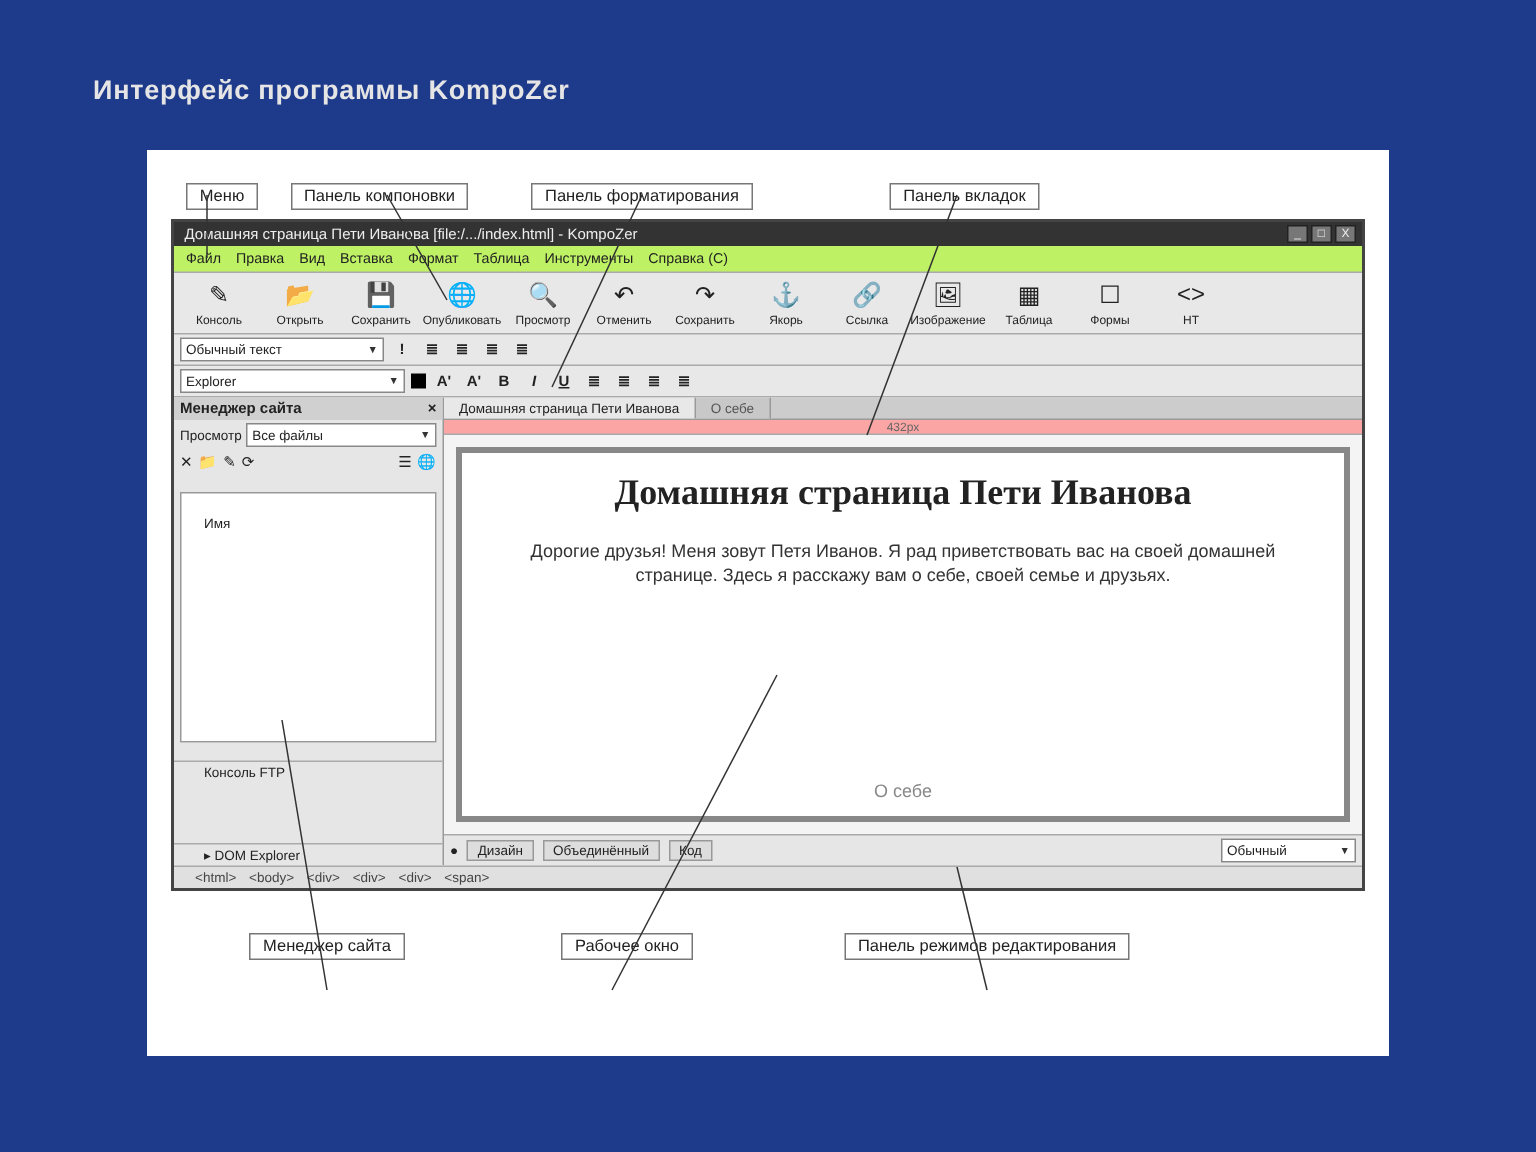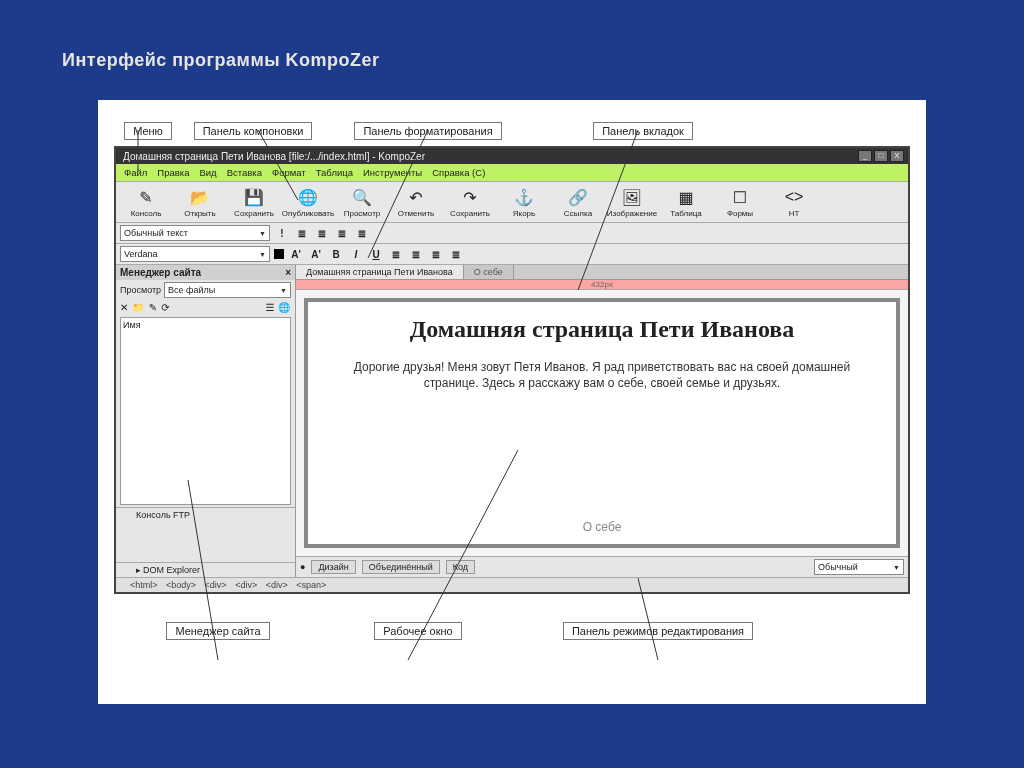--- a/index.html
+++ b/index.html
@@ -52,21 +52,21 @@
   .fmt-row { display: flex; align-items: center; padding: 2px 4px; gap: 4px; font-size: 9px; border-bottom: 1px solid #aaa; }
   .combo { border: 1px solid #888; background: #fff; height: 16px; display: flex; align-items: center; padding: 0 3px; justify-content: space-between; }
   .combo .arr { font-size: 7px; color: #333; }
   .fmt-icn { width: 16px; height: 16px; display: inline-flex; align-items: center; justify-content: center; font-size: 10px; font-weight: bold; }
 
   .body-split { display: flex; flex: 1; overflow: hidden; }
   .sidebar { width: 180px; border-right: 1px solid #999; display: flex; flex-direction: column; background: #e6e6e6; }
   .sb-title { font-size: 10px; font-weight: bold; padding: 2px 4px; background: #d0d0d0; display: flex; justify-content: space-between; }
   .sb-row { display: flex; align-items: center; padding: 2px 4px; font-size: 9px; gap: 3px; }
   .sb-icons { display: flex; padding: 2px 4px; gap: 4px; font-size: 10px; }
-  .sb-tree { flex: 1; border: 1px solid #999; background: #fff; margin: 2px 4px; font-size: 9px; padding: 2px; }
+  .sb-tree { flex: 1; border: 1px solid #999; background: #fff; margin: 12px 4px; font-size: 9px; padding: 15px; }
   .sb-footer { font-size: 9px; padding: 2px 20px; border-top: 1px solid #aaa; }
 
   .main-area { flex: 1; display: flex; flex-direction: column; background: #e6e6e6; }
   .tabs-row { display: flex; font-size: 9px; border-bottom: 1px solid #999; background: #ccc; }
   .tab { padding: 2px 10px; background: #e8e8e8; border-right: 1px solid #999; }
   .tab.off { background: #c8c8c8; color: #555; }
   .ruler { font-size: 8px; text-align: center; padding: 0 4px; color: #666; background: #fca5a5; border-bottom: 1px solid #aaa; }
   .canvas { flex: 1; background: #f4f4f4; padding: 8px; overflow: hidden; }
   .page {
     background: #fff; border: 4px solid #888; height: 100%;
@@ -166,33 +166,33 @@
           <div class="icn">☐</div>
           <div>Формы</div>
         </div>
       <div class="tbbtn">
           <div class="icn">&lt;&gt;</div>
           <div>HT</div>
         </div>
     </div>
 
     <div class="fmt-row">
-      <div class="combo" style="width:150px">
+      <div class="combo" style="width:136px">
           <span>Обычный текст</span>
           <span class="arr">▼</span>
         </div>
       <span class="fmt-icn">!</span>
       <span class="fmt-icn">≣</span>
       <span class="fmt-icn">≣</span>
       <span class="fmt-icn">≣</span>
       <span class="fmt-icn">≣</span>
     </div>
     <div class="fmt-row">
       <div class="combo" style="width:150px">
-          <span>Verdana</span>
+          <span>Explorer</span>
           <span class="arr">▼</span>
         </div>
       <span class="fmt-icn" style="background:#000;width:10px;height:10px"></span>
       <span class="fmt-icn">A'</span>
       <span class="fmt-icn">A'</span>
       <span class="fmt-icn">B</span>
       <span class="fmt-icn" style="font-style:italic">I</span>
       <span class="fmt-icn" style="text-decoration:underline">U</span>
       <span class="fmt-icn">≣</span>
       <span class="fmt-icn">≣</span>

